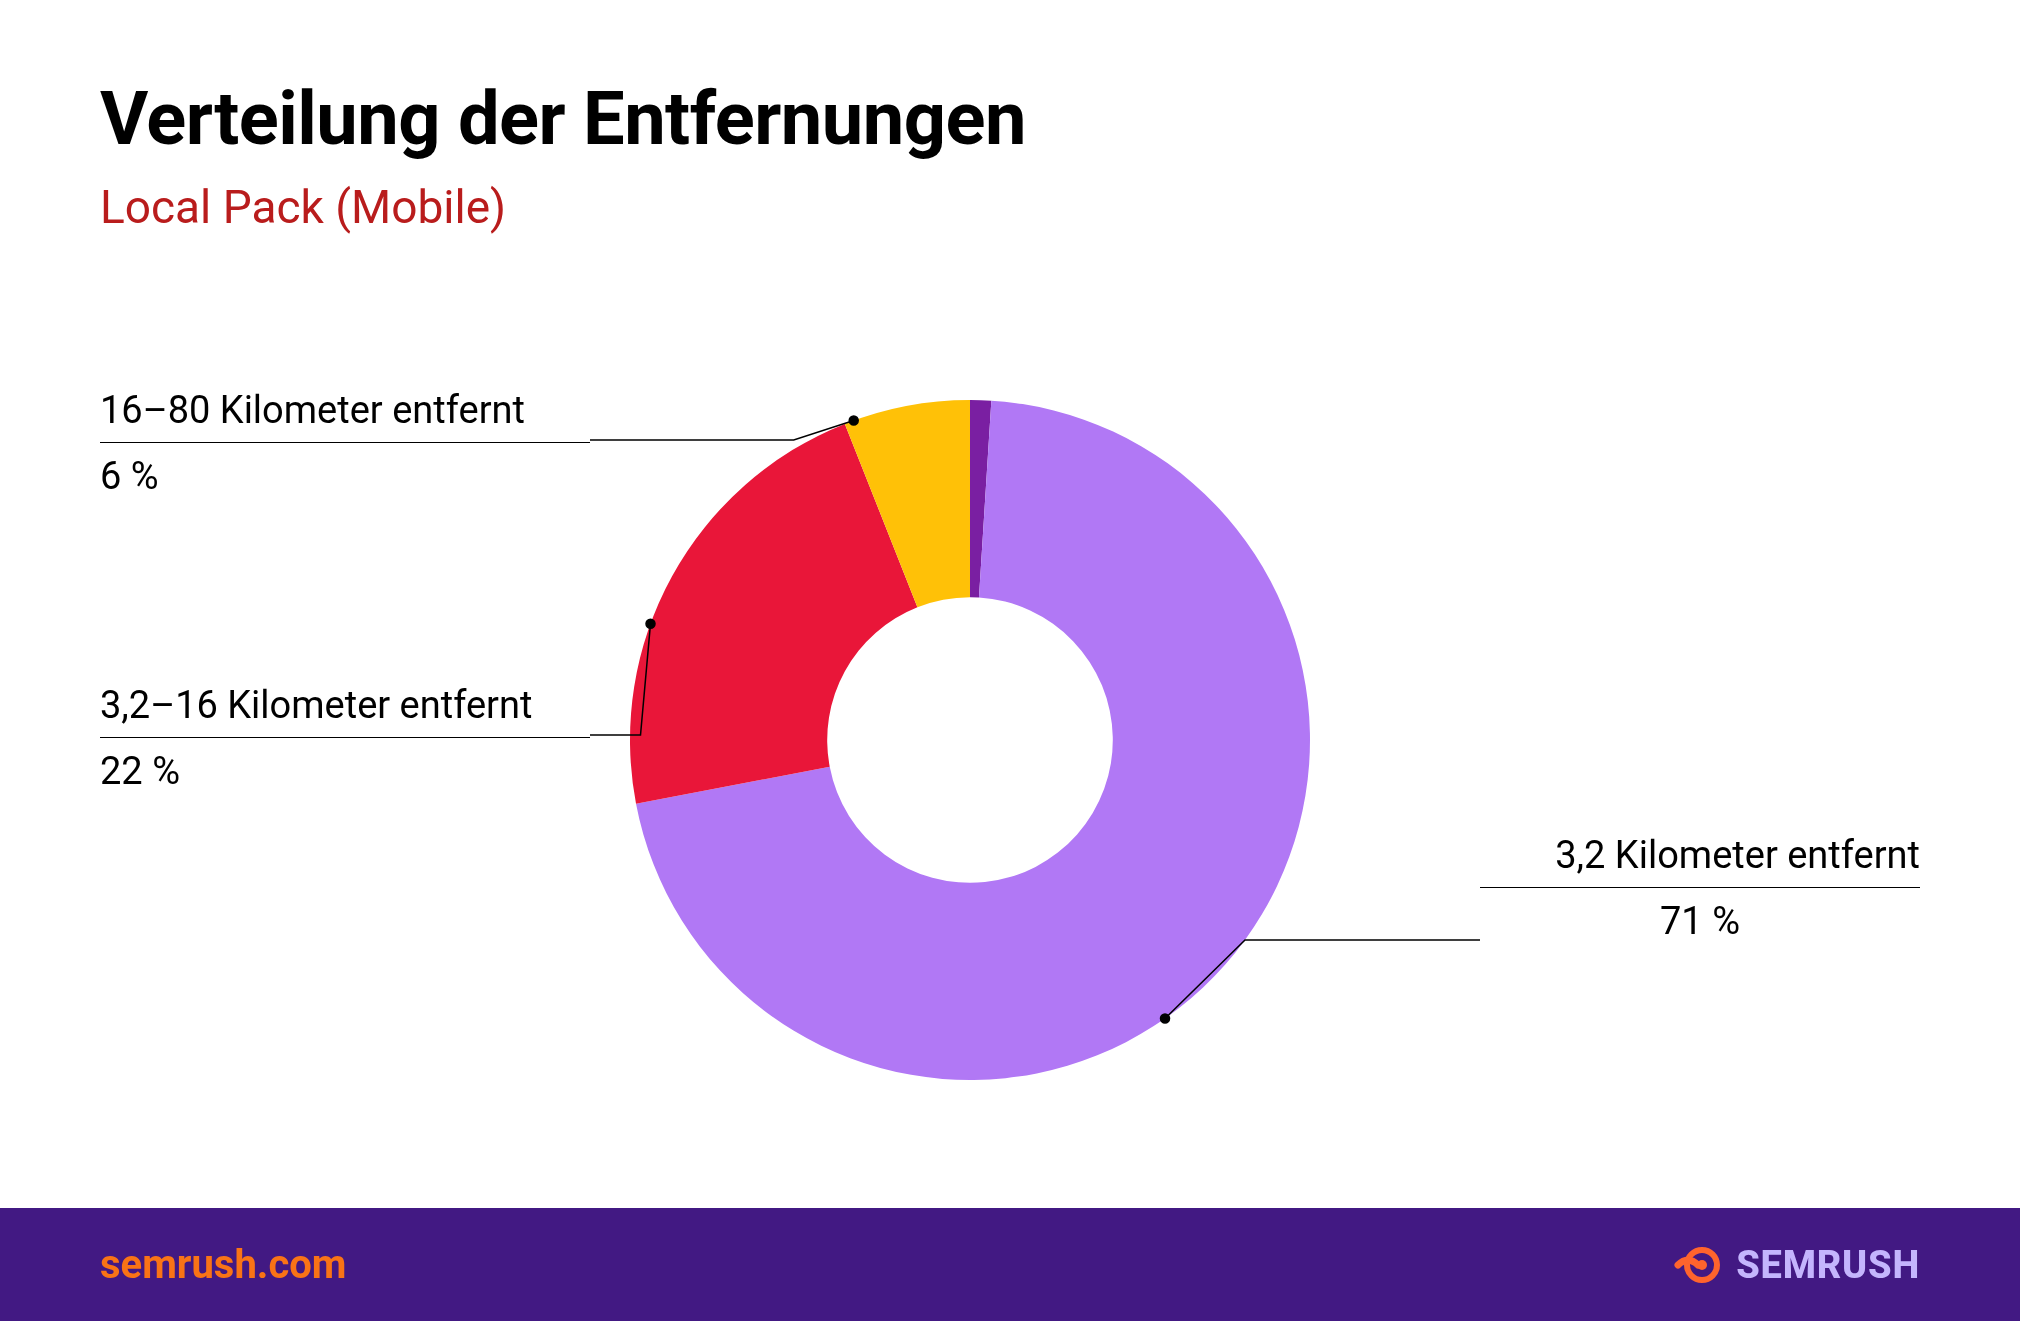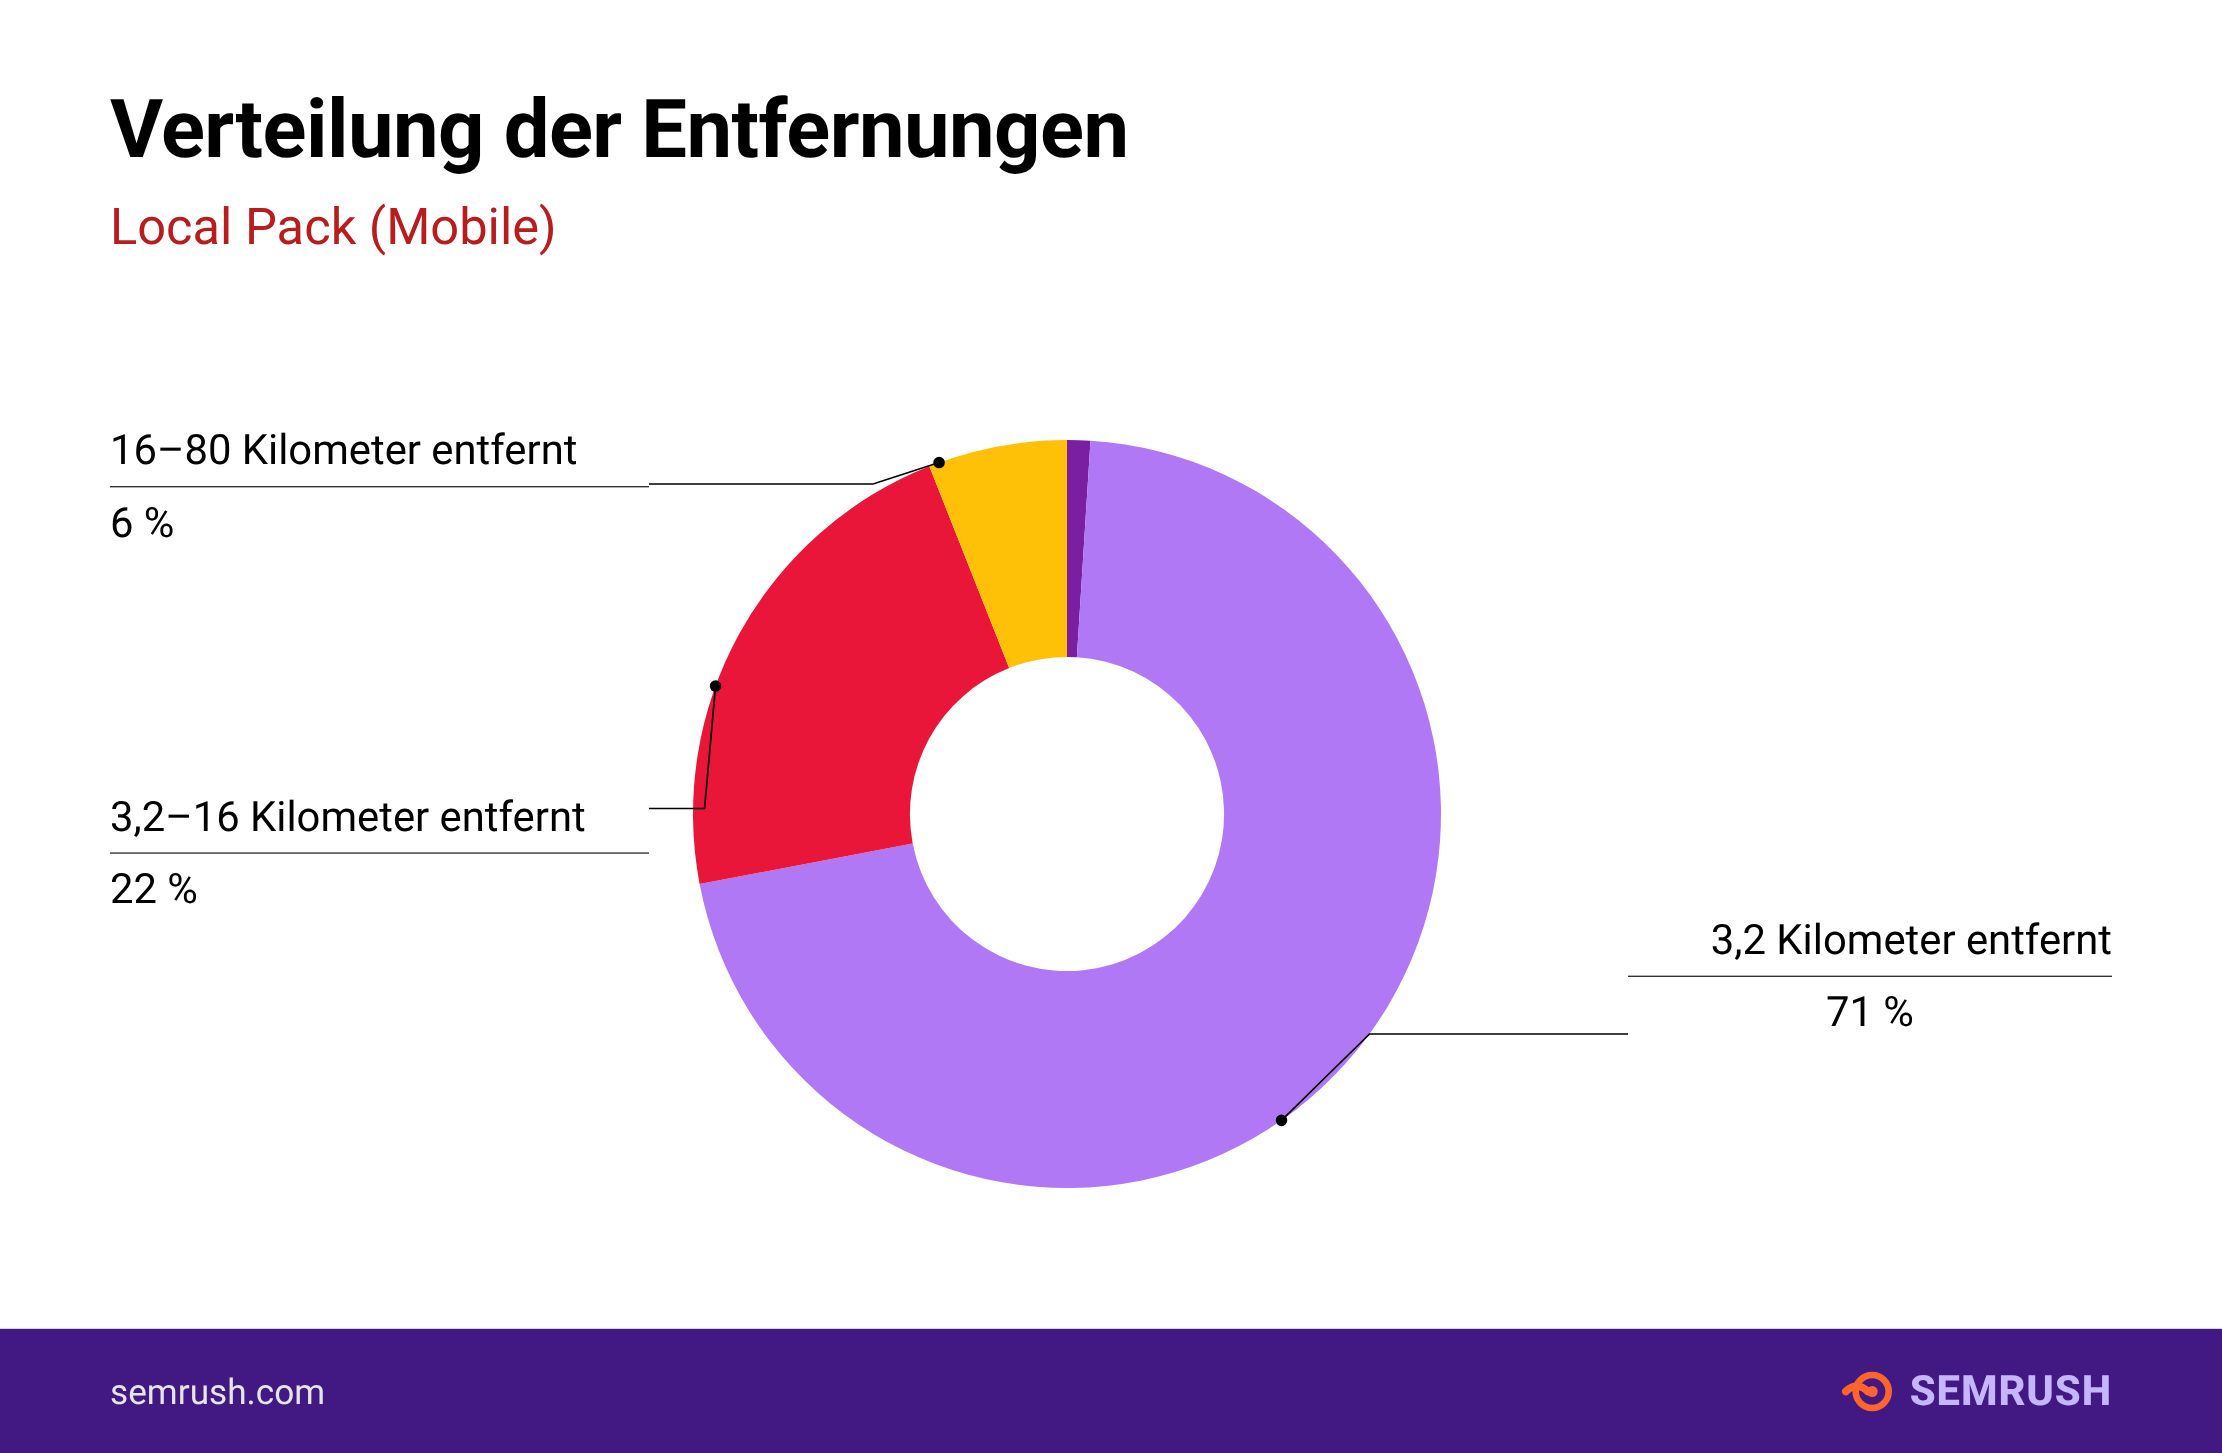--- a/index.html
+++ b/index.html
@@ -65,23 +65,23 @@
     width: 100%;
     height: 113px;
     background: #421983;
     display: flex;
     align-items: center;
     justify-content: space-between;
     box-sizing: border-box;
     padding: 0 100px 0 100px;
   }
   .footer-url {
-    color: #e5e5e5;
-    font-size: 32px;
-    font-weight: 400;
+    color: #f97316;
+    font-size: 40px;
+    font-weight: 700;
   }
   .footer-brand {
     display: flex;
     align-items: center;
     gap: 14px;
   }
   .footer-brand-text {
     color: #c4b5fd;
     font-size: 38px;
     font-weight: 800;
@@ -110,21 +110,21 @@
       <polyline points="1165.0159883593558,1018.5116950582571 1245.0159883593558,940 1480,940"></polyline>
     </g>
 </svg>
 
 <div class="label-block" style="left:100px; top:385px; width:490px;">
   <div class="name">16–80 Kilometer entfernt</div>
   <div class="divider"></div>
   <div class="value">6 %</div>
 </div>
 
-<div class="label-block" style="left:100px; top:680px; width:490px;margin-top:38px;">
+<div class="label-block" style="left:100px; top:680px; width:490px;">
   <div class="name">3,2–16 Kilometer entfernt</div>
   <div class="divider"></div>
   <div class="value">22 %</div>
 </div>
 
 <div class="label-block label-right" style="right:100px; top:830px; width:440px;">
   <div class="name">3,2 Kilometer entfernt</div>
   <div class="divider"></div>
   <div class="value">71 %</div>
 </div>

